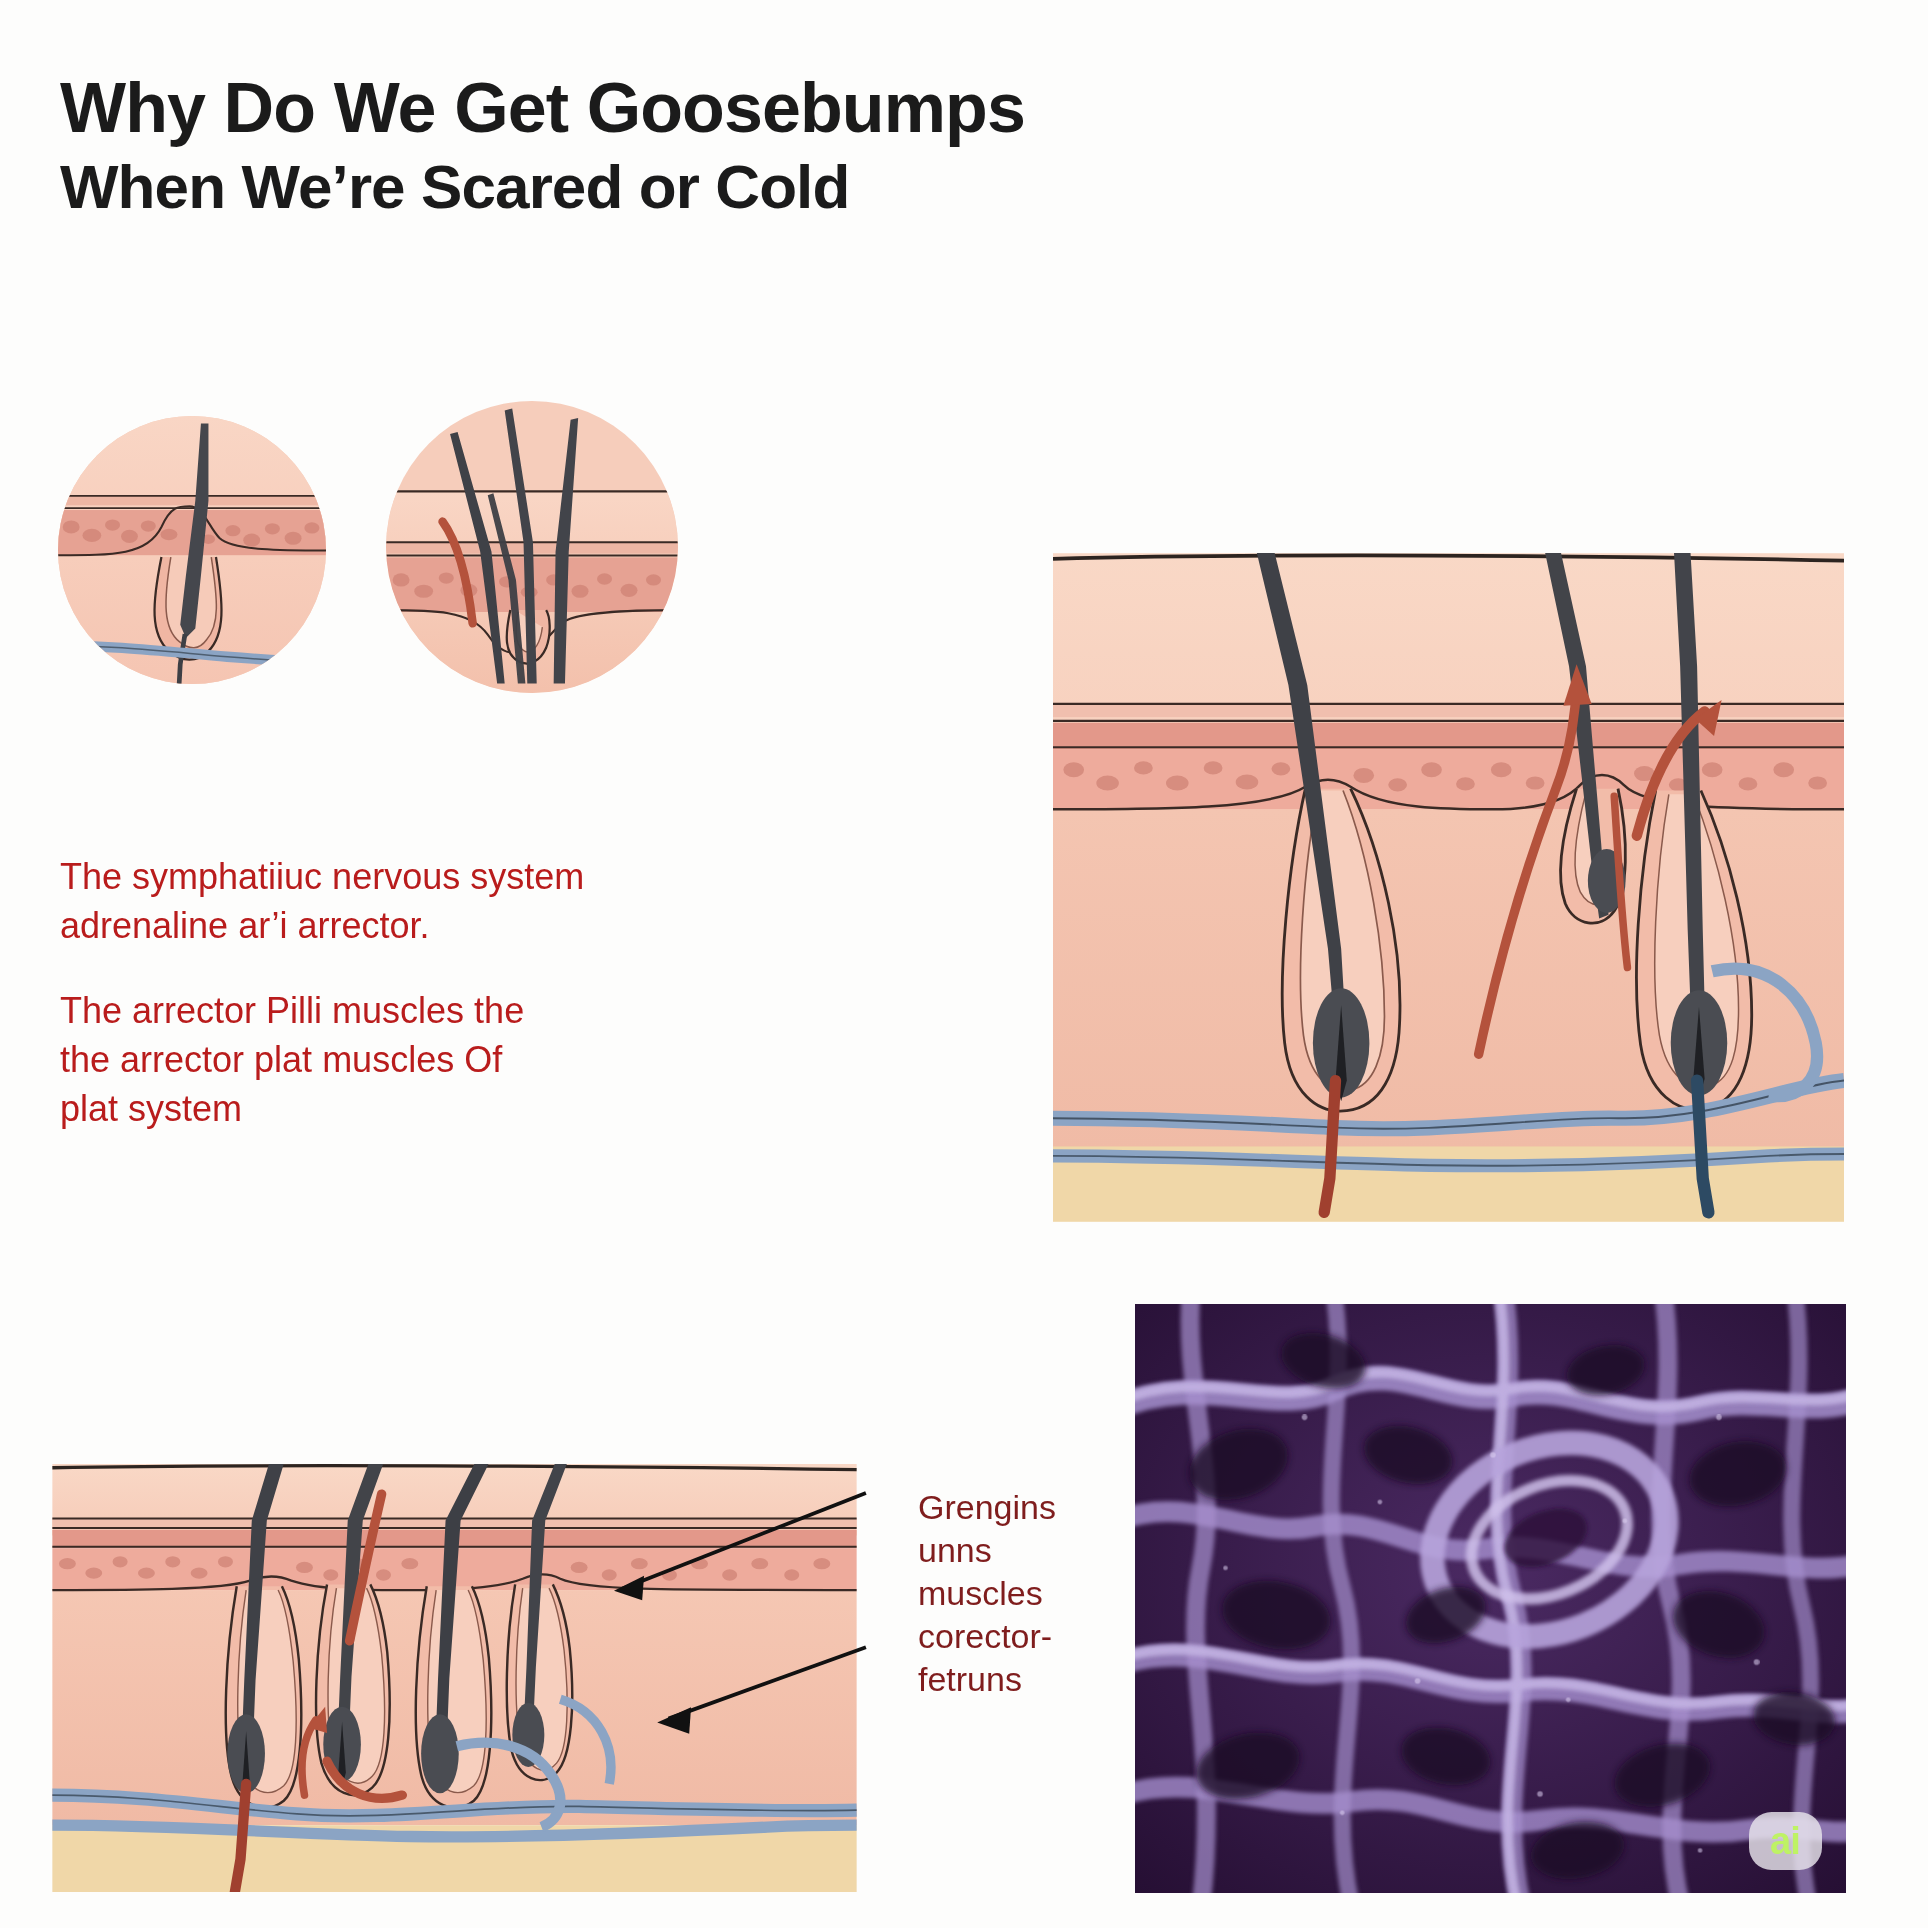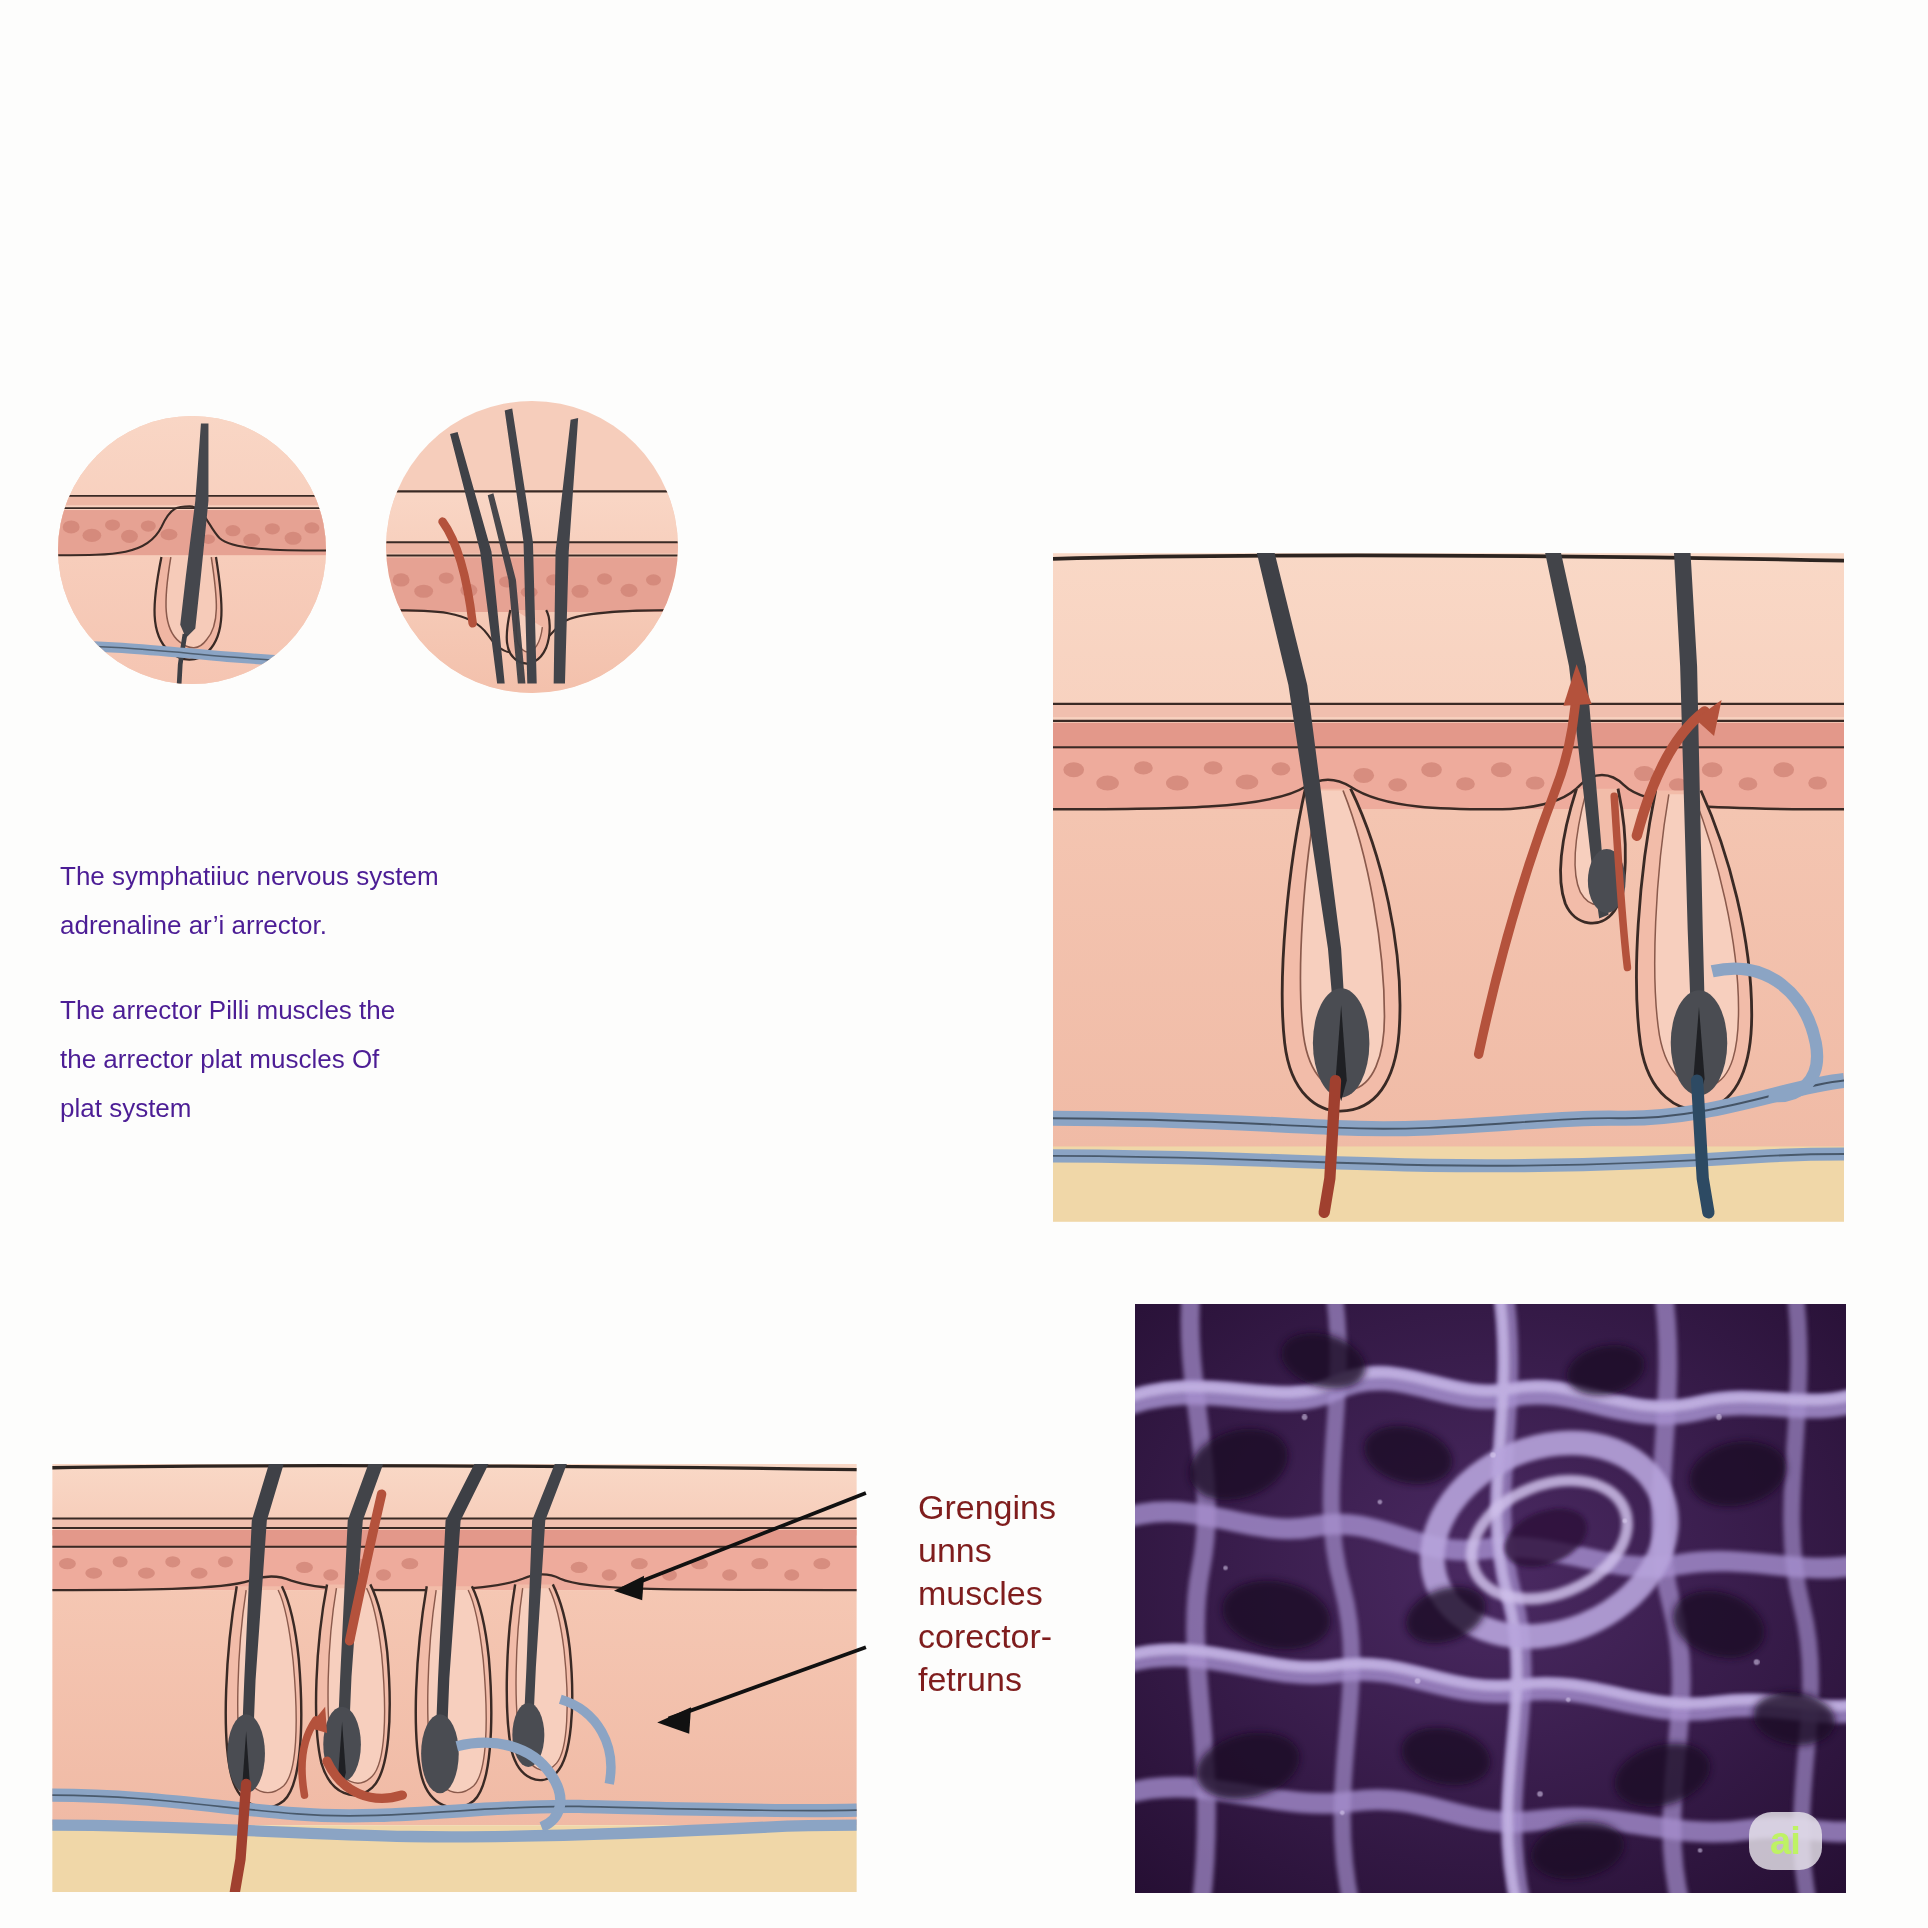--- a/index.html
+++ b/index.html
@@ -9,21 +9,21 @@
   #canvas{position:absolute;inset:0;width:1928px;height:1928px;background:#fdfdfc;}
 
   
   .title-block{position:absolute;left:60px;top:68px;width:1318px;}
   .title-line{font-weight:bold;font-size:70px;line-height:81px;
               letter-spacing:-0.9px;color:#1b1b1b;white-space:nowrap;}
   .title-line.l2{font-size:62px;line-height:75px;}
 
   
   .body-copy{position:absolute;left:60px;top:852px;width:847px;}
-  .para{font-size:26px;line-height:49px;color:#4c1d95;margin:0 0 36px 0;}
+  .para{font-size:36px;line-height:49px;color:#b91c1c;margin:0 0 36px 0;}
   .para .ln{display:block;white-space:nowrap;}
 
   
   .panel{position:absolute;overflow:hidden;}
 
   
   .circ{position:absolute;border-radius:50%;overflow:hidden;background:#f6cdbb;}
   #circle-a{left:58px;top:416px;width:268px;height:268px;}
   #circle-b-top{left:386px;top:401px;width:292px;height:292px;}
 
@@ -40,20 +40,24 @@
   #ai-badge{position:absolute;right:24.5px;bottom:22.6px;width:73px;height:58px;
             border-radius:22.6px;background:rgba(232,228,236,.82);
             display:flex;align-items:center;justify-content:center;
             font-size:38px;font-weight:bold;color:#bef264;letter-spacing:-0.9px;}
 </style>
 </head>
 <body>
 
 <div id="canvas">
 
+  <div class="title-block">
+    <div class="title-line l1">Why Do We Get Goosebumps</div>
+    <div class="title-line l2">When We’re Scared or Cold</div>
+  </div>
 
   <div class="circ" id="circle-a">
     <svg width="268" height="268" viewBox="0 0 285 285">
       <defs>
         <linearGradient id="ga1" x1="0" y1="0" x2="0" y2="1">
           <stop offset="0" stop-color="#f9d6c5"></stop>
             <stop offset="1" stop-color="#f5c5b2"></stop>
         </linearGradient>
       </defs>
       <rect x="0" y="0" width="285" height="285" fill="url(#ga1)"></rect>

